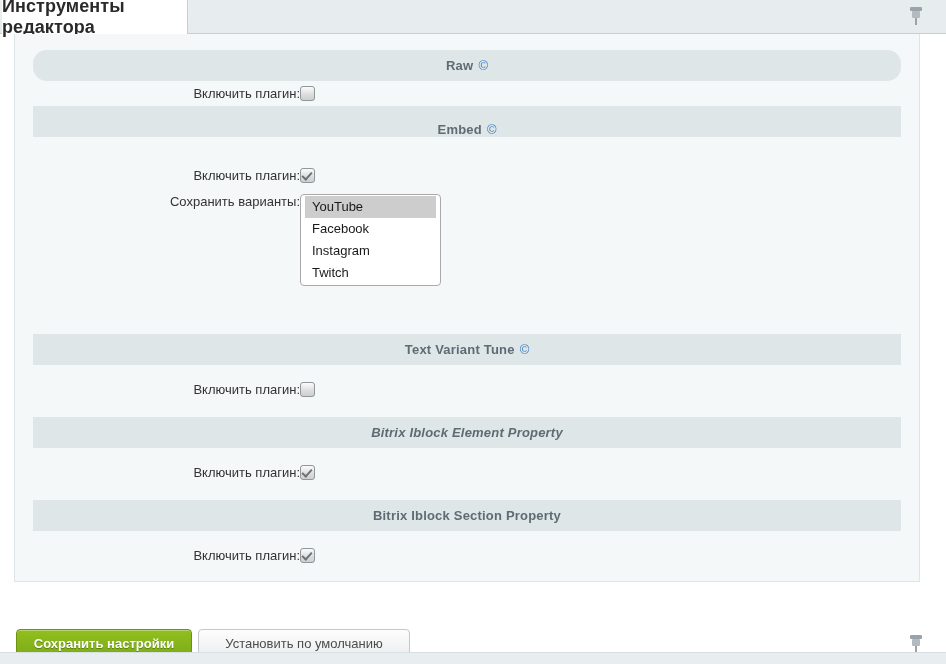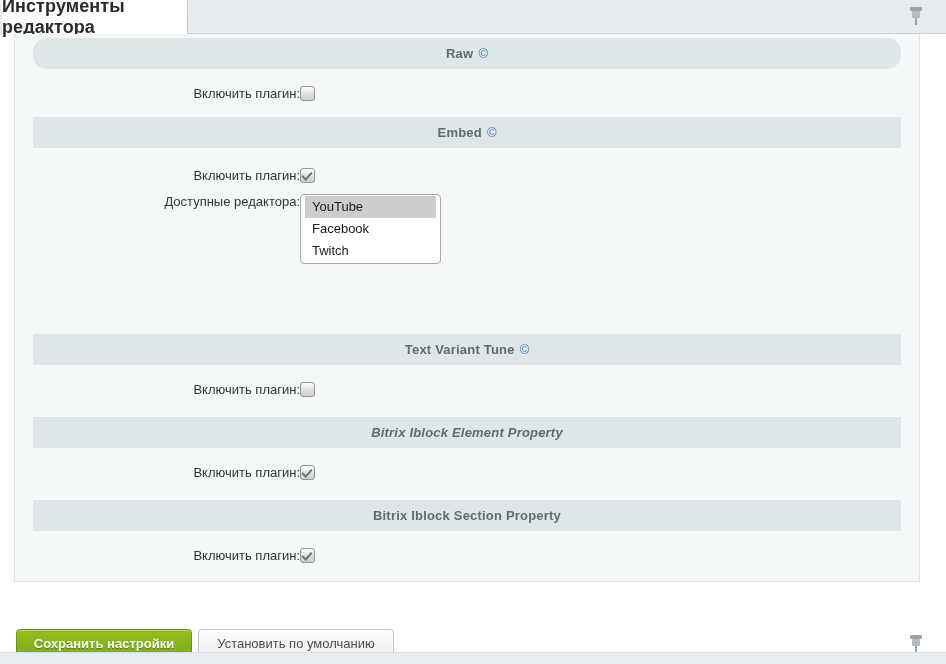--- a/index.html
+++ b/index.html
@@ -241,21 +241,21 @@
     left: 16px;
     width: 176px;
     color: #ffffff;
     text-shadow: 0 1px 0 rgba(60,90,10,.55);
     border: 1px solid #6f9112;
     background-image: linear-gradient(to bottom, #92bf1f 0%, #7cab16 100%);
     box-shadow: inset 0 1px 0 rgba(255,255,255,.32);
   }
   .btn-default {
     left: 198px;
-    width: 196px;
+    width: 212px;
     color: #4c4c4c;
     border: 1px solid #c4c8ca;
     background-image: linear-gradient(to bottom, #fdfdfd 0%, #eceeef 100%);
     font-weight: normal;
     text-align: center;
   }
   .pin-bottom {
     position: absolute;
     right: 22px;
     top: 23px;
@@ -286,42 +286,43 @@
         <div class="head"></div>
           <div class="body"></div>
           <div class="needle"></div>
       </div>
     </div>
   </div>
 </div>
 
 <div class="panel">
 
-  <div class="section-head" style="top:4px;border-radius:14px;">
+  <div class="section-head" style="top:16px;border-radius:14px;">
     <span class="section-title">Raw</span>
     <a class="copy-link">©</a>
   </div>
   <div class="field-row" style="top:52px;">
     <span class="field-label">Включить плагин:</span>
     <span class="cbox"></span>
   </div>
 
-  <div class="section-head" style="top:83px;">
+  <div class="section-head" style="top:72px;align-items:flex-end;">
     <span class="section-title">Embed</span>
     <a class="copy-link">©</a>
   </div>
   <div class="field-row" style="top:134px;">
     <span class="field-label">Включить плагин:</span>
     <span class="cbox checked"></span>
   </div>
   <div class="field-row" style="top:160px;">
-    <span class="field-label">Доступные редактора:</span>
+    <span class="field-label">Сохранить варианты:</span>
     <div class="listbox">
       <div class="listbox-opt selected">YouTube</div>
       <div class="listbox-opt">Facebook</div>
+      <div class="listbox-opt">Instagram</div>
       <div class="listbox-opt">Twitch</div>
     </div>
   </div>
 
   <div class="section-head" style="top:300px;">
     <span class="section-title">Text Variant Tune</span>
     <a class="copy-link">©</a>
   </div>
   <div class="field-row" style="top:348px;">
     <span class="field-label">Включить плагин:</span>

